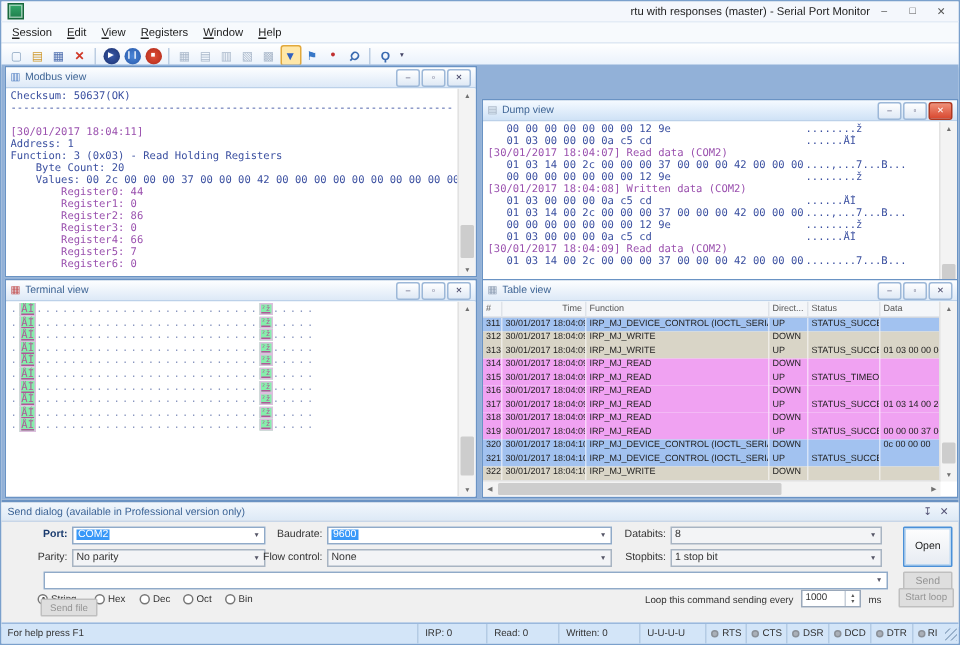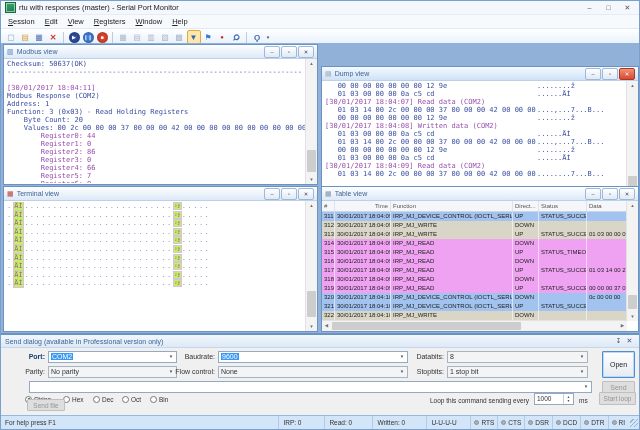--- a/index.html
+++ b/index.html
@@ -4,21 +4,21 @@
 <style>
   html,body{margin:0;padding:0;}
   body{width:640px;height:430px;overflow:hidden;position:relative;
        font-family:"Liberation Sans",sans-serif;background:#eef3fa;
        -webkit-font-smoothing:antialiased;}
   .window{position:absolute;inset:0;border:1px solid #7aa0cc;box-sizing:border-box;background:#f2f6fb;}
 
   
   .titlebar{height:13px;display:flex;align-items:center;padding:0 2px 0 4px;background:#f4f7fc;font-size:7.5px;color:#222;}
   .appicon{width:9px;height:9px;background:linear-gradient(#34a86a,#1f7e4c);border:1px solid #17683c;margin-right:3px;box-shadow:inset 0 0 0 1px rgba(255,255,255,.5);}
-  .wtitle{flex:1;white-space:nowrap;overflow:hidden;}
+  .wtitle{flex:1;white-space:nowrap;overflow:hidden;text-align:right;}
   .wbtn{width:19px;height:11px;display:flex;align-items:center;justify-content:center;font-size:7px;color:#555;}
 
   
   .menubar{height:13px;display:flex;align-items:center;background:#f7fafd;border-top:1px solid #e4ecf6;font-size:7.5px;color:#222;padding-left:2px;}
   .menu-item{padding:0 5px;height:13px;line-height:13px;}
   .menu-item::first-letter{text-decoration:underline;}
 
   
   .toolbar{height:16px;display:flex;align-items:center;background:linear-gradient(#ffffff,#e7f0fb);border-top:1px solid #e0e9f4;border-bottom:1px solid #c3d4e9;padding:0 3px;}
   .ic{width:13px;height:13px;display:flex;align-items:center;justify-content:center;font-size:8px;border-radius:2px;margin:0 0.5px;line-height:13px;}
@@ -51,21 +51,21 @@
   .panel.active .pbtn.close{background:linear-gradient(#f09078,#d84830);color:#fff;border-color:#b03820;}
   .pbody{flex:1;position:relative;overflow:hidden;background:#fff;}
   .ptext{position:absolute;inset:1px 12px 1px 3px;overflow:hidden;font-family:"DejaVu Sans Mono",monospace;font-size:7px;line-height:8px;}
 
   .mline,.dline{white-space:pre;height:8px;overflow:hidden;}
   .navy{color:#3a4fa0;} .stamp{color:#9a50ae;}
   .dleft{display:inline-block;width:212px;}
   .dascii{color:#3a4fa0;}
 
   .tline{white-space:pre;height:8.6px;letter-spacing:1.5px;color:#8a97c0;overflow:hidden;}
-  .tbox{background:#bef264;color:#b05898;border:1px solid #ddbede;padding:0 0.5px;letter-spacing:0;}
+  .tbox{background:#86efac;color:#b05898;border:1px solid #ddbede;padding:0 0.5px;letter-spacing:0;text-decoration:underline;}
   .tsup{font-size:5px;vertical-align:top;}
 
   
   .vsb{position:absolute;top:0;bottom:0;right:0;width:11px;background:#f3f3f3;border-left:1px solid #e2e2e2;font-size:4.5px;color:#707070;text-align:center;}
   .vsb .up{position:absolute;top:0;left:0;right:0;height:9px;line-height:9px;}
   .vsb .dn{position:absolute;bottom:0;left:0;right:0;height:9px;line-height:9px;}
   .vsb .thumb{position:absolute;left:1px;right:1px;background:#cdcdcd;border-radius:1px;}
   .hsb{position:absolute;left:0;right:11px;bottom:0;height:10px;background:#f3f3f3;border-top:1px solid #e2e2e2;font-size:4.5px;color:#707070;}
   .hsb .lf{position:absolute;left:0;top:0;bottom:0;width:9px;line-height:9px;text-align:center;}
   .hsb .rt{position:absolute;right:0;top:0;bottom:0;width:9px;line-height:9px;text-align:center;}
@@ -170,21 +170,20 @@
         <span class="pbtn">▫</span>
         <span class="pbtn close">✕</span>
       </div>
       <div class="pbody">
         <div class="ptext">
 
         <div class="mline navy">Checksum: 50637(OK)</div>
             <div class="mline navy">----------------------------------------------------------------------</div>
             <div class="mline navy"></div>
             <div class="mline stamp">[30/01/2017 18:04:11]</div>
-            <div class="mline navy">Modbus Response (COM2)</div>
             <div class="mline navy">Address: 1</div>
             <div class="mline navy">Function: 3 (0x03) - Read Holding Registers</div>
             <div class="mline navy">    Byte Count: 20</div>
             <div class="mline navy">    Values: 00 2c 00 00 00 37 00 00 00 42 00 00 00 00 00 00 00 00 00 00</div>
             <div class="mline stamp">        Register0: 44</div>
             <div class="mline stamp">        Register1: 0</div>
             <div class="mline stamp">        Register2: 86</div>
             <div class="mline stamp">        Register3: 0</div>
             <div class="mline stamp">        Register4: 66</div>
             <div class="mline stamp">        Register5: 7</div>

